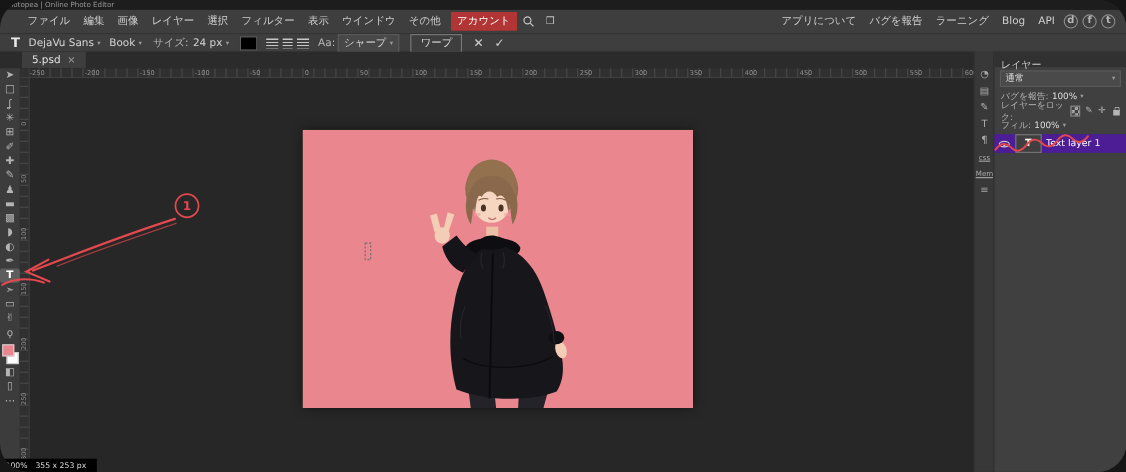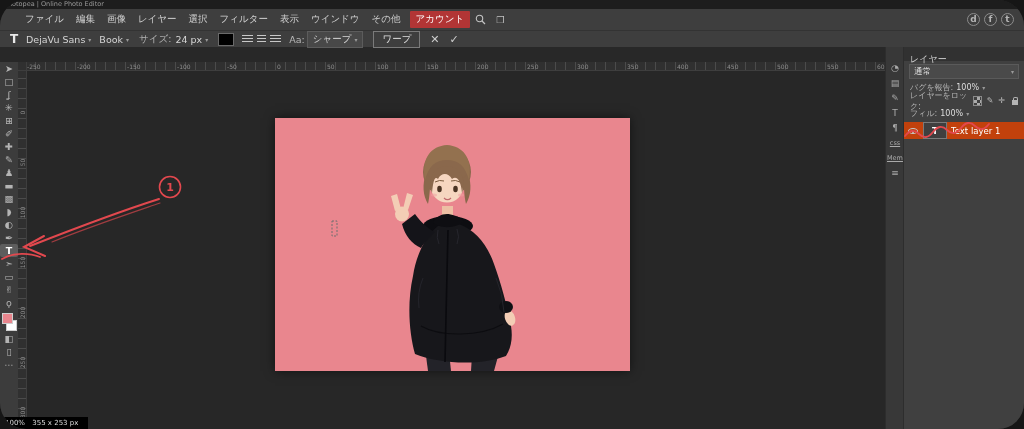--- a/index.html
+++ b/index.html
@@ -81,21 +81,21 @@
   .lock-glyph{font-size:8px;color:#b5b5b5;margin-left:2px;}
   .checker{width:8px;height:8px;display:inline-block;border:1px solid #8a8a8a;margin-left:2px;
            background-image:linear-gradient(45deg,#aaa 25%,transparent 25%,transparent 75%,#aaa 75%),
                             linear-gradient(45deg,#aaa 25%,transparent 25%,transparent 75%,#aaa 75%);
            background-size:6px 6px;background-position:0 0,3px 3px;}
   .padlock{position:relative;width:7px;height:5px;background:#b5b5b5;display:inline-block;margin:3px 0 0 4px;}
   .padlock::before{content:"";position:absolute;left:1px;top:-3px;width:3px;height:3px;
                    border:1px solid #b5b5b5;border-bottom:none;border-radius:2px 2px 0 0;}
   .layer-list{margin-top:2px;}
   .layer-row{height:17px;display:flex;align-items:center;gap:4px;padding:0 3px;font-size:8.5px;color:#ccc;}
-  .layer-row.selected{background:#c2410c;color:#fff;}
+  .layer-row.selected{background:#4c1d95;color:#fff;}
   .eye-icon{position:relative;width:12px;height:11px;display:inline-block;flex:0 0 auto;}
   .eye-icon::before{content:"";position:absolute;left:1px;top:3px;width:8px;height:4px;border:1px solid #c8c8c8;border-radius:50%;}
   .eye-icon::after{content:"";position:absolute;left:4.5px;top:5.5px;width:2px;height:2px;background:#c8c8c8;border-radius:50%;}
   .thumb{width:22px;height:15px;border:1px solid #7a7a7a;flex:0 0 auto;display:flex;align-items:center;justify-content:center;}
   .thumb.text-thumb{background:#3f3f3f;color:#fff;font-size:9px;font-weight:bold;}
   .thumb.bg-thumb{background:#e8868e;position:relative;}
   .thumb.bg-thumb::after{content:"";position:absolute;left:8px;top:4px;width:6px;height:10px;background:#17171b;border-radius:2px;}
   .layer-name{white-space:nowrap;overflow:hidden;}
   
   .anno{position:absolute;left:0;top:0;z-index:80;pointer-events:none;}
@@ -123,20 +123,27 @@
       </div>
     <span class="account-btn">アカウント</span>
     <span class="icon-btn">
       <svg width="11" height="11" viewBox="0 0 11 11">
           <circle cx="4.5" cy="4.5" r="3.2" fill="none" stroke="#c3c3c3" stroke-width="1.1"></circle>
           <line x1="7" y1="7" x2="10" y2="10" stroke="#c3c3c3" stroke-width="1.2"></line>
         </svg>
     </span>
     <span class="icon-btn">❒</span>
     <div class="spacer"></div>
+    <div id="menu-right" class="menu-right">
+        <span class="menu-item">アプリについて</span>
+        <span class="menu-item">バグを報告</span>
+        <span class="menu-item">ラーニング</span>
+        <span class="menu-item">Blog</span>
+        <span class="menu-item">API</span>
+      </div>
     <span class="social">d</span>
     <span class="social">f</span>
     <span class="social">t</span>
     <span class="menubar-end-pad"></span>
   </div>
 
   <div class="optionsbar">
     <span class="tool-indicator">T</span>
     <span class="dd">
       <span>DejaVu Sans</span>
@@ -158,20 +165,26 @@
     <span class="opt-label">Aa:</span>
     <span class="dd boxed">
       <span>シャープ</span>
       <span class="caret">▾</span>
     </span>
     <button class="warp-btn">ワープ</button>
     <span class="commit-icon">✕</span>
     <span class="commit-icon">✓</span>
   </div>
 
+  <div class="tabbar">
+    <div class="tab">
+      <span>5.psd</span>
+      <span class="tab-close">×</span>
+    </div>
+  </div>
 
   <div class="toolbar">
     <div id="tool-list">
         <div class="tool">➤</div>
         <div class="tool">□</div>
         <div class="tool">ʆ</div>
         <div class="tool">✳</div>
         <div class="tool">⊞</div>
         <div class="tool">✐</div>
         <div class="tool">✚</div>

